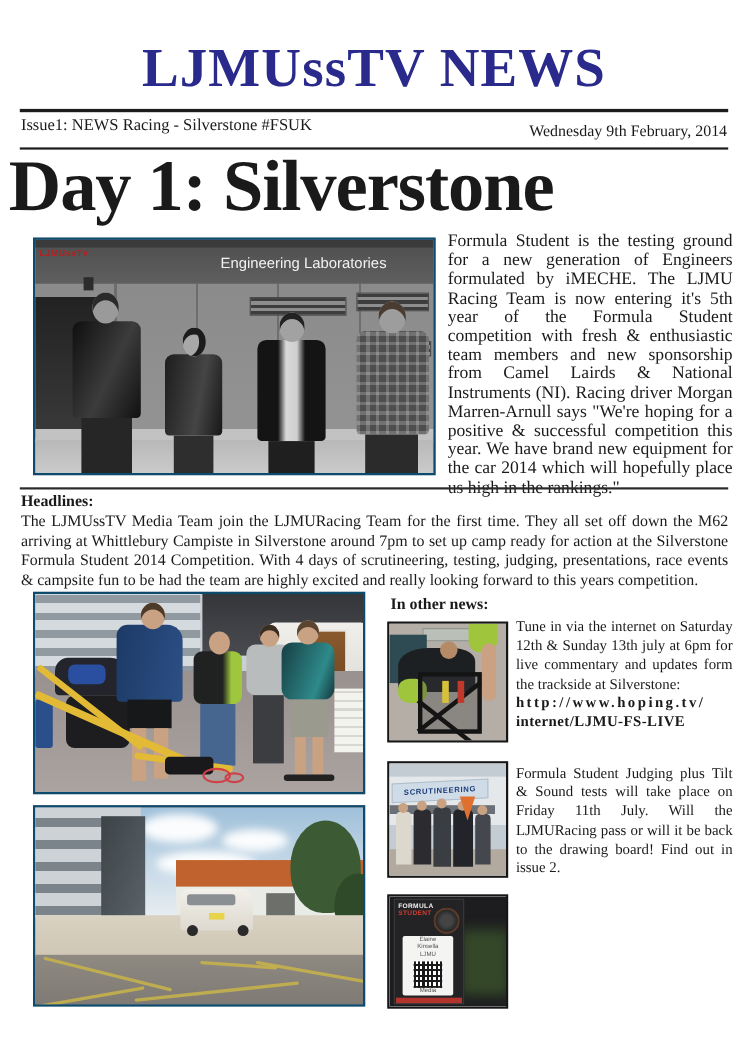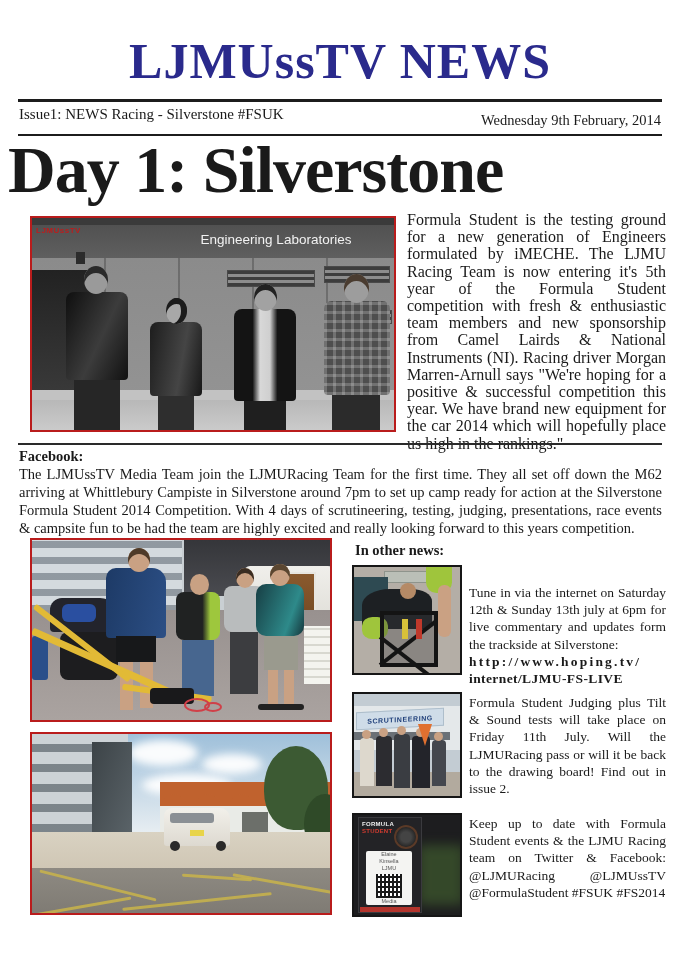--- a/index.html
+++ b/index.html
@@ -23,21 +23,21 @@
   .date-line  { top:112px; right:19px; font-size:14.5px; }
 
   
   .big-headline {
     top:134px; left:8px; width:664px;
     font-size:66px; font-weight:bold; line-height:72px; letter-spacing:-1px;
     white-space:nowrap;
   }
 
   
-  .photo { border:2px solid #b91c1c; overflow:hidden; background:#9a9a9a; }
+  .photo { border:2px solid #0c4a6e; overflow:hidden; background:#9a9a9a; }
   .main-photo  { left:30px; top:216px; width:366px; height:216px; }
   .photo2      { left:30px; top:538px; width:302px; height:184px; }
   .photo3      { left:30px; top:732px; width:302px; height:183px; }
   .thumb       { border:2px solid #161616; overflow:hidden; }
   .thumb1 { left:352px; top:565px; width:110px; height:110px; }
   .thumb2 { left:352px; top:692px; width:110px; height:106px; }
   .thumb3 { left:352px; top:813px; width:110px; height:104px; }
 
   
   .mp-wall-top { left:0; top:0; right:0; height:40px;
@@ -272,21 +272,21 @@
   .headlines-label { left:19px; top:448px; font-size:14.5px; font-weight:bold; }
   .headlines-text {
     left:19px; top:465px; width:643px; font-size:14.5px; line-height:18px;
     text-align:justify; text-align-last:left;
   }
   .other-label { left:355px; top:542px; font-size:14.5px; font-weight:bold; }
   .news-text {
     width:197px; font-size:13.5px; line-height:17.2px;
     text-align:justify; text-align-last:left;
   }
-  .nt1 { left:469px; top:561px;margin-top:23px; }
+  .nt1 { left:469px; top:561px; }
   .nt2 { left:469px; top:694px; }
   .nt3 { left:469px; top:815px; }
   .link-line1 { font-weight:bold; letter-spacing:2.2px; font-size:13.5px; }
   .link-line2 { font-weight:bold; letter-spacing:.4px; font-size:13.5px; }
 </style>
 </head>
 <body>
 
 <div class="page">
 
@@ -321,21 +321,21 @@
     <div class="fig-legs p3l"></div>
     <div class="fig-body p4b"></div>
     <div class="fig-head p4h"></div>
     <div class="fig-legs p4l"></div>
     <div class="abs mp-watermark">LJMUssTV</div>
   </div>
 
   <div class="abs lead-article">Formula Student is the testing ground for a new generation of Engineers formulated by iMECHE. The LJMU Racing Team is now entering it's 5th year of the Formula Student competition with fresh &amp; enthusiastic team members and new sponsorship from Camel Lairds &amp; National Instruments (NI). Racing driver Morgan Marren-Arnull says "We're hoping for a positive &amp; successful competition this year. We have brand new equipment for the car 2014 which will hopefully place us high in the rankings."</div>
 
   <div class="abs rule rule3"></div>
-  <div class="abs headlines-label">Facebook:</div>
+  <div class="abs headlines-label">Headlines:</div>
   <div class="abs headlines-text">The LJMUssTV Media Team join the LJMURacing Team for the first time. They all set off down the M62 arriving at Whittlebury Campiste in Silverstone around 7pm to set up camp ready for action at the Silverstone Formula Student 2014 Competition. With 4 days of scrutineering, testing, judging, presentations, race events &amp; campsite fun to be had the team are highly excited and really looking forward to this years competition.</div>
 
   <div class="abs photo photo2">
     <div class="abs p2-sky"></div>
     <div class="abs p2-bldgL"></div>
     <div class="abs p2-bldgR"></div>
     <div class="abs p2-van"></div>
     <div class="abs p2-van-door"></div>
     <div class="abs p2-ground"></div>
     <div class="abs p2-boards"></div>
@@ -451,17 +451,14 @@
     <div class="abs t3-logo2">STUDENT</div>
     <div class="abs t3-card">
       <div class="t3-name">Elaine</div>
       <div class="t3-name">Kinsella</div>
       <div class="t3-name">LJMU</div>
       <div class="t3-qr"></div>
       <div class="t3-name">Media</div>
     </div>
     <div class="abs t3-strip"></div>
   </div>
-  <div class="abs news-text nt3">
-    <span>Keep up to date with Formula Student events &amp; the LJMU Racing team on Twitter &amp; Facebook: @LJMURacing @LJMUssTV @FormulaStudent #FSUK #FS2014</span>
-  </div>
 
 </div>
 
 </body></html>

